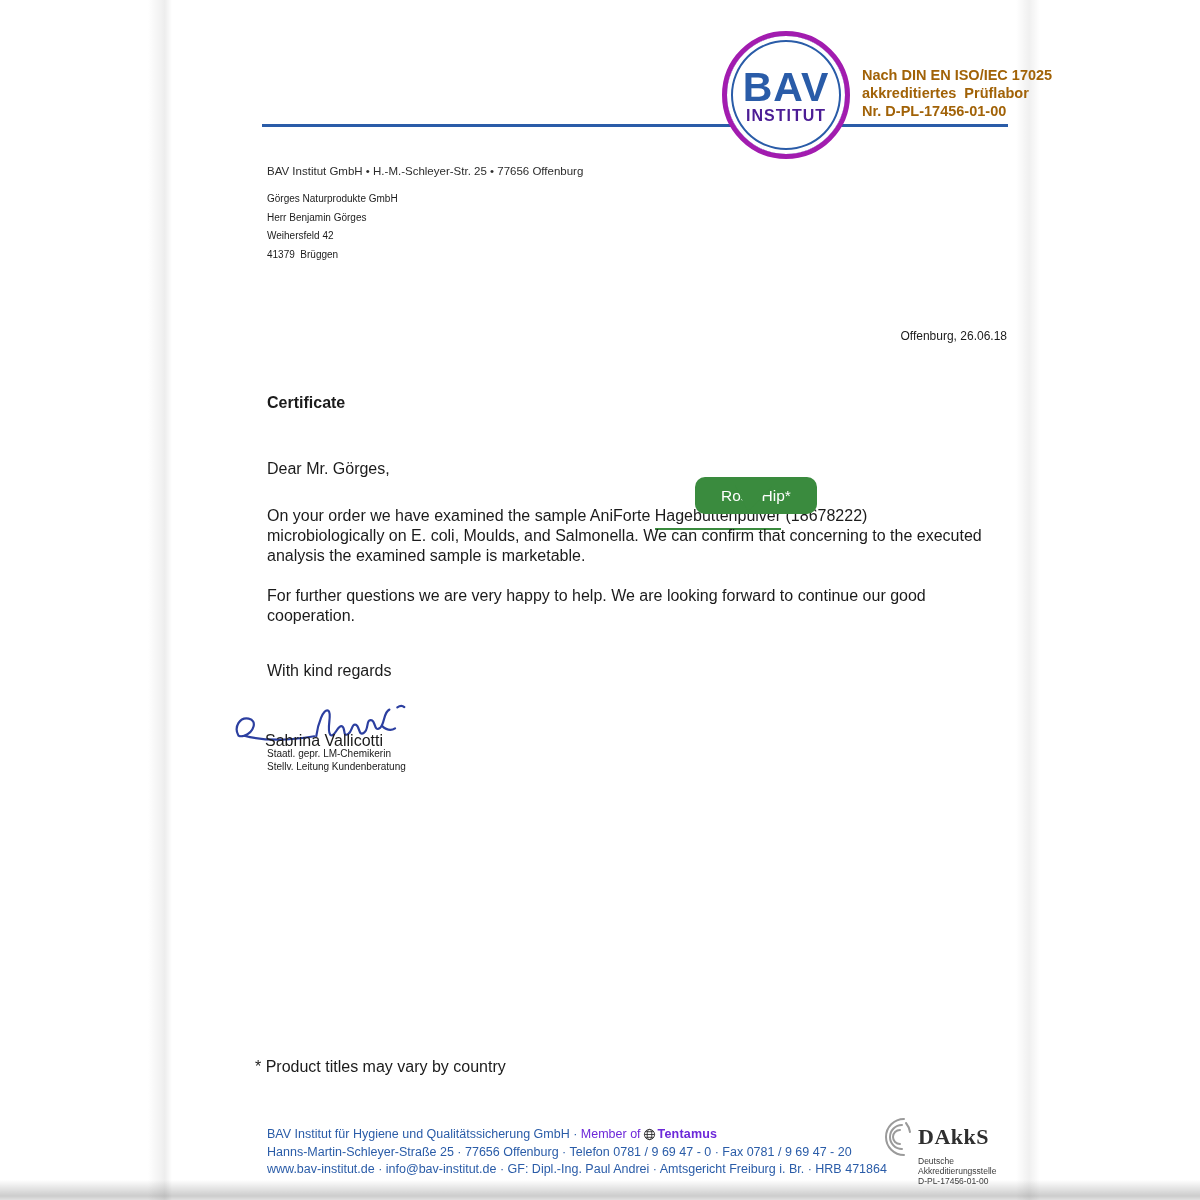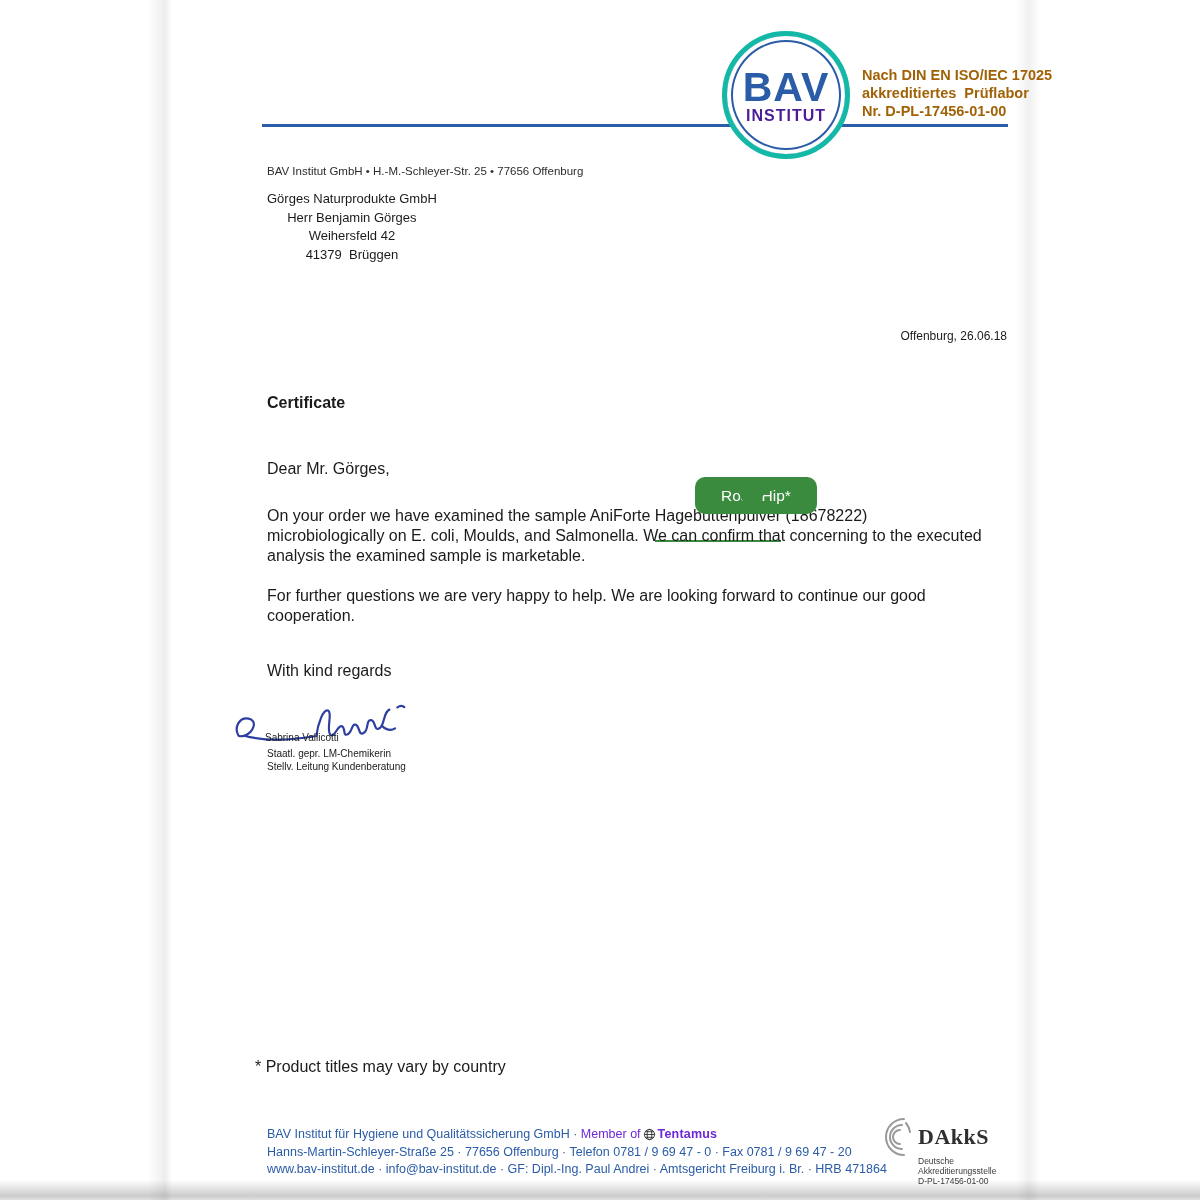--- a/index.html
+++ b/index.html
@@ -11,50 +11,50 @@
   .edge-left  { position:absolute; left:148px; top:0; width:24px; height:1200px;
                 background:linear-gradient(to right, rgba(0,0,0,0), rgba(0,0,0,0.07) 70%, rgba(0,0,0,0)); }
   .edge-right { position:absolute; left:1016px; top:0; width:24px; height:1200px;
                 background:linear-gradient(to right, rgba(0,0,0,0), rgba(0,0,0,0.06) 55%, rgba(0,0,0,0)); }
   .edge-bottom{ position:absolute; left:0; top:1180px; width:1200px; height:20px;
                 background:linear-gradient(to bottom, rgba(0,0,0,0), rgba(0,0,0,0.20) 80%, rgba(0,0,0,0.12)); }
 
   
   .head-rule { position:absolute; left:262px; top:124px; width:746px; height:3px; background:#2a5ca8; z-index:1; }
   .logo-circle { position:absolute; left:722px; top:31px; width:128px; height:128px; border-radius:50%;
-                 background:#fff; border:5px solid #14b8a6;
+                 background:#fff; border:5px solid #a21caf;
                  box-shadow: inset 0 0 0 4px #ffffff, inset 0 0 0 6px #2a5ca8;
                  z-index:2; display:flex; flex-direction:column; align-items:center; justify-content:center; }
   .logo-bav { color:#2a5ca8; font-weight:bold; font-size:41px; letter-spacing:1px; line-height:40px; margin-top:2px; }
   .logo-institut { color:#4c1d95; font-weight:bold; font-size:16px; letter-spacing:1px; line-height:18px; }
   .accred { position:absolute; left:862px; top:66px; color:#a16207; font-weight:bold; font-size:14.5px; line-height:18px; z-index:2; }
   .pre { white-space:pre; }
 
   .sender-line { position:absolute; left:267px; top:165px; font-size:11.5px; color:#2c2c2c; }
-  .recipient { position:absolute; left:267px; top:190px; font-size:13px; line-height:18.5px; color:#1b1b1b;text-align:center; }
+  .recipient { position:absolute; left:267px; top:190px; font-size:10px; line-height:18.5px; color:#1b1b1b; }
   .date-line { position:absolute; right:193px; top:329px; font-size:12px; color:#1b1b1b; }
 
   .heading { position:absolute; left:267px; top:394px; font-size:16px; font-weight:bold; }
 
   
   .bubble { position:absolute; left:695px; top:477px; min-width:117px; height:37px; background:#3a8b3e;
             border-radius:10px; color:#fff; font-size:15.5px; display:flex; align-items:center; justify-content:center;
             padding:0 26px; z-index:3; }
   .bubble-tail { position:absolute; left:731px; top:485px; z-index:3; }
 
   .salutation { position:absolute; left:267px; top:460px; font-size:16px;text-align:right; }
 
   .body-text { position:absolute; left:267px; top:506px; width:720px; font-size:16px; line-height:20px; color:#1b1b1b; }
   .body-text p { margin:0; }
   .body-text .gap { margin-top:20px; }
   .body-text .gap-sm { margin-top:35px; }
-  .hl { border-bottom:2px solid #3a8b3e; padding-bottom:16px; }
+  .hl { border-bottom:2px solid #3a8b3e; padding-bottom:4px; }
 
   .signature-wrap { position:absolute; left:232px; top:698px; width:180px; height:60px; transform:rotate(-2deg); }
-  .sig-name { position:absolute; left:265px; top:732px; font-size:10px; color:#1a1a1a; }
+  .sig-name { position:absolute; left:265px; top:732px; font-size:16px; color:#1a1a1a; }
   .sig-titles { position:absolute; left:267px; top:748px; font-size:10px; line-height:12.5px; color:#1a1a1a; }
 
   .footnote { position:absolute; left:255px; top:1058px; font-size:16px; }
 
   
   .footer { position:absolute; left:267px; top:1126px; font-size:12.5px; line-height:17.5px; color:#2a5ca8; }
   .member { display:inline-flex; align-items:center; gap:2px; color:#6d28d9; }
   .member .t-word { font-weight:bold; letter-spacing:0.2px; }
 
   .dakks { position:absolute; left:872px; top:1114px; width:160px; color:#3a3a3a; }

